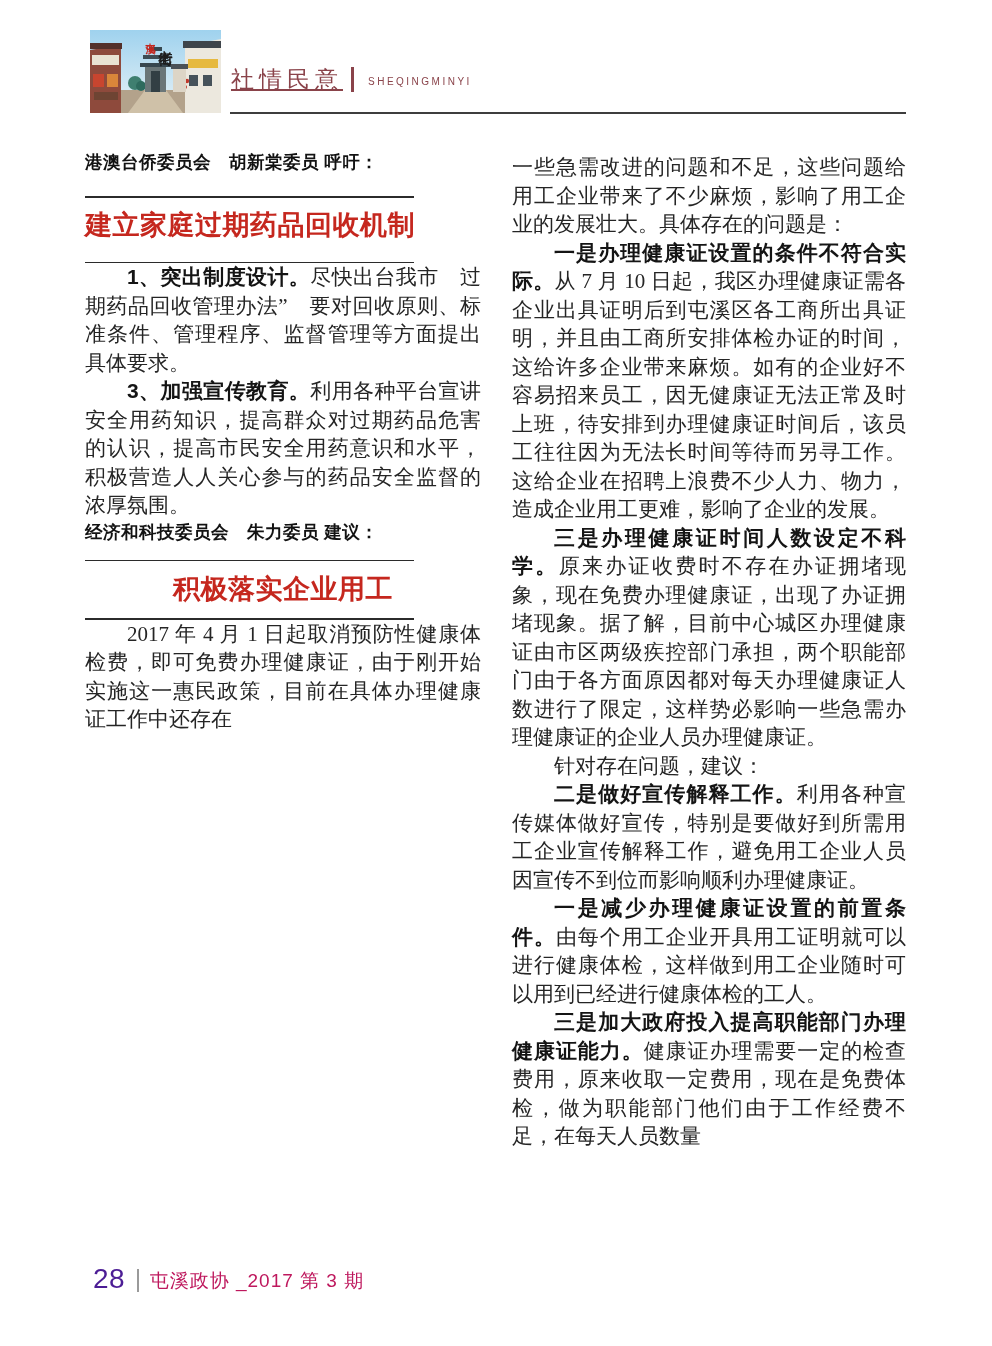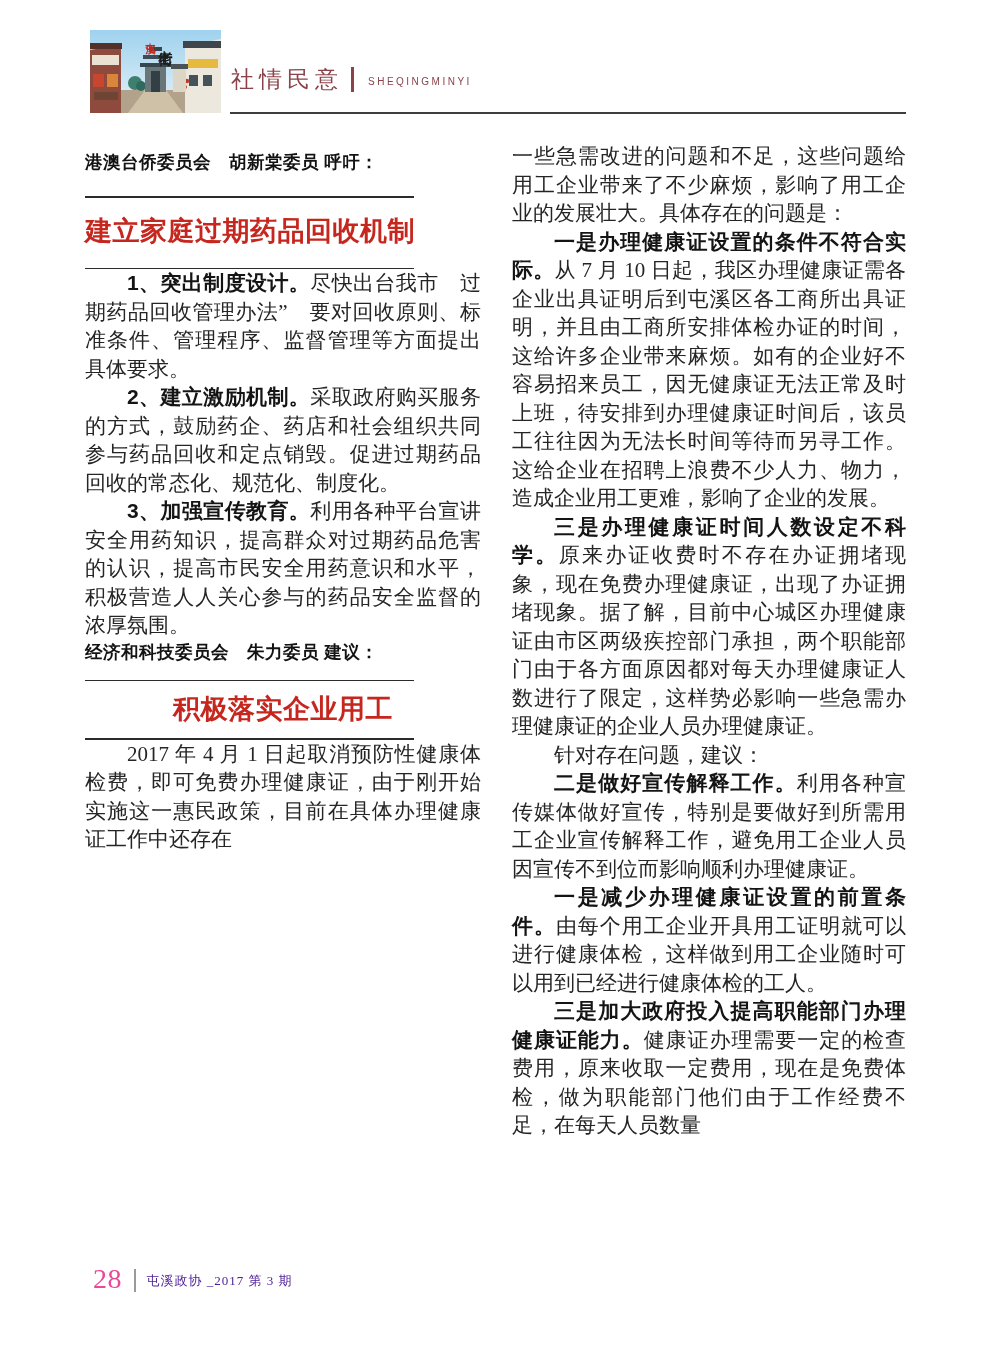--- a/index.html
+++ b/index.html
@@ -21,36 +21,36 @@
   }
   .callig-red   { left:55px; top:5px;  font-size:10px; color:#c3271f; }
   .callig-black { left:68px; top:10px; font-size:14px; color:#1d1d1d; }
 
   .section-head {
     position:absolute; left:231px; top:62px; height:34px;
     display:flex; align-items:center; color:#8a434a;
   }
   .section-title {
     font-family:"Liberation Serif", serif; font-size:23px;
-    letter-spacing:5px; font-weight:normal;
+    letter-spacing:5px; font-weight:normal;text-decoration:underline;
   }
   .section-bar { width:3px; height:25px; background:#8a434a; margin:0 14px 0 8px; }
   .section-pinyin {
     font-family:"Liberation Sans", sans-serif; font-size:10px;
     letter-spacing:2.5px; padding-top:4px;
   }
   .header-rule {
     position:absolute; left:230px; top:112px; width:676px; height:2px;
     background:#3d3d3d;
   }
 
   
   .col { position:absolute; }
   .col-left  { left:85px;  top:150px; width:396px; }
-  .col-right { left:512px; top:142px; width:394px; }
+  .col-right { left:512px; top:153px; width:394px; }
 
   .kicker {
     font-family:"Liberation Sans", sans-serif; font-weight:bold;
     font-size:17.5px; line-height:24px; color:#121212; letter-spacing:0.5px;
   }
   .rule { width:329px; height:1.5px; background:#2b2b2b; }
 
   .title-red {
     font-family:"Liberation Sans", sans-serif; font-weight:bold;
     color:#c5271e; font-size:27px; line-height:40px; letter-spacing:0.5px;
@@ -61,42 +61,42 @@
     color:#252525;
   }
   p.indent { text-indent:2em; }
   .lead {
     font-family:"Liberation Sans", sans-serif; font-weight:bold; color:#141414;
   }
 
   
   .k1    { margin-top:0; }
   .r1a   { margin-top:22px; }
-  .t1    { margin-top:13px; }
+  .t1    { margin-top:7px; }
   .r1b   { margin-top:17px; }
   .intro1{ margin-top:26px; }
   .art2  { }
   .r2a   { margin-top:16px; }
   .t2    { margin-top:8px;text-align:center; }
   .r2b   { margin-top:9px; }
   .intro2{ margin-top:27px; }
 
   
   .footer {
     position:absolute; left:93px; top:1263px; height:32px;
     display:flex; align-items:center;
   }
   .page-num {
-    font-family:Liberation Serif, serif; font-size:28px;
-    font-weight:500; color:#ec4899; letter-spacing:0.5px;text-align:center;
+    font-family:Liberation Sans, sans-serif; font-size:28px;
+    font-weight:500; color:#4c1d95; letter-spacing:0.5px;text-align:center;
   }
   .footer-bar { width:1.5px; height:23px; background:#9a9a9a; margin:2px 11px 0 12px; }
   .journal {
-    font-family:Liberation Serif, serif; font-size:13px;
-    color:#4c1d95; letter-spacing:1px; padding-top:3px;
+    font-family:Liberation Sans, sans-serif; font-size:19px;
+    color:#be185d; letter-spacing:1px; padding-top:3px;
   }
 </style>
 </head>
 <body>
 
 <div class="photo">
   <svg viewBox="0 0 131 83">
     <defs>
       <linearGradient id="sky" x1="0" y1="0" x2="0" y2="1">
         <stop offset="0" stop-color="#9fd2ee"></stop>
@@ -148,21 +148,20 @@
 
 <div class="col col-left">
 
   <div class="kicker k1">港澳台侨委员会　胡新棠委员 呼吁：</div>
   <div class="rule r1a"></div>
   <div class="title-red t1">建立家庭过期药品回收机制</div>
   <div class="rule r1b"></div>
 
 
   <p class="body indent"><span class="lead">1、突出制度设计。</span><span>尽快出台我市　过期药品回收管理办法”　要对回收原则、标准条件、管理程序、监督管理等方面提出具体要求。</span></p>
-  <p class="body indent"><span class="lead">2、建立激励机制。</span><span>采取政府购买服务的方式，鼓励药企、药店和社会组织共同参与药品回收和定点销毁。促进过期药品回收的常态化、规范化、制度化。</span></p>
   <p class="body indent"><span class="lead">3、加强宣传教育。</span><span>利用各种平台宣讲安全用药知识，提高群众对过期药品危害的认识，提高市民安全用药意识和水平，积极营造人人关心参与的药品安全监督的浓厚氛围。</span></p>
 
   <div class="art2">
     <div class="kicker">经济和科技委员会　朱力委员 建议：</div>
     <div class="rule r2a"></div>
     <div class="title-red t2">
       <div>积极落实企业用工</div>
     </div>
     <div class="rule r2b"></div>
     <p class="body indent intro2">2017 年 4 月 1 日起取消预防性健康体检费，即可免费办理健康证，由于刚开始实施这一惠民政策，目前在具体办理健康证工作中还存在</p>

